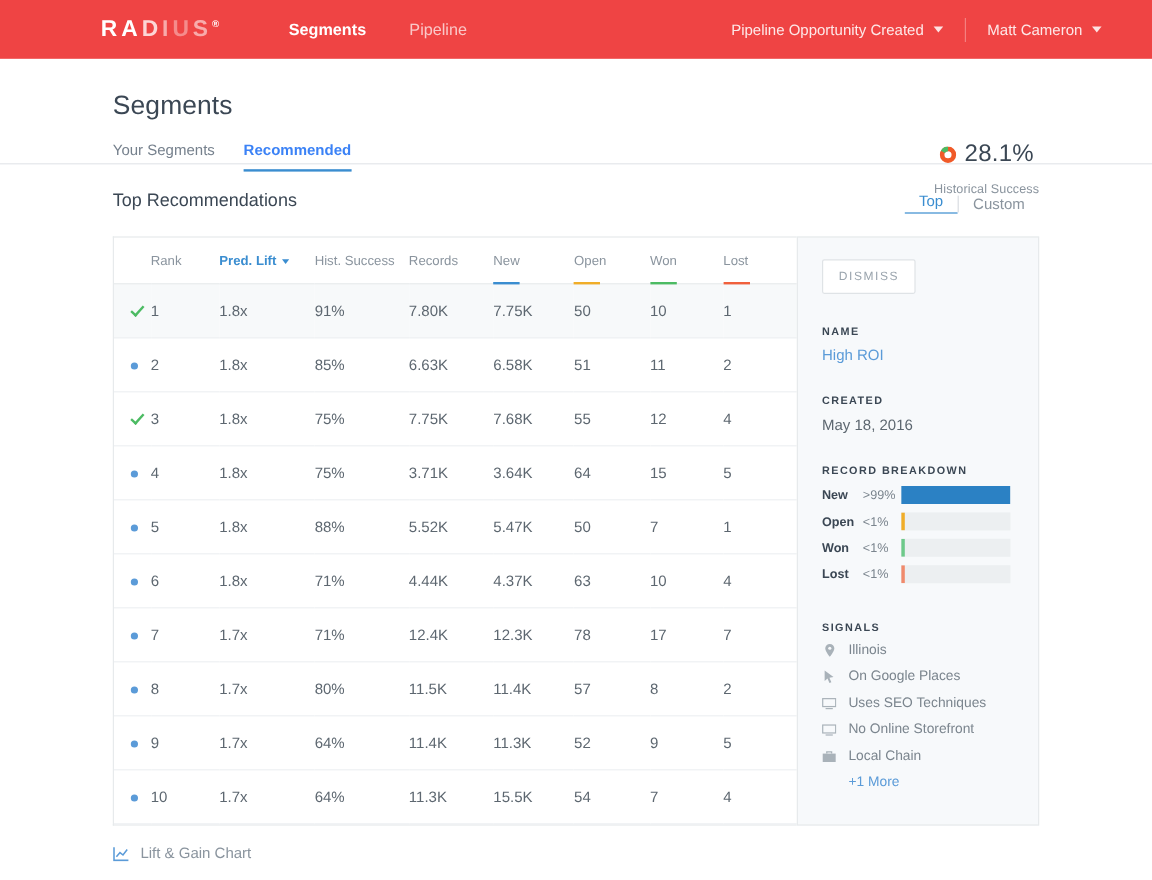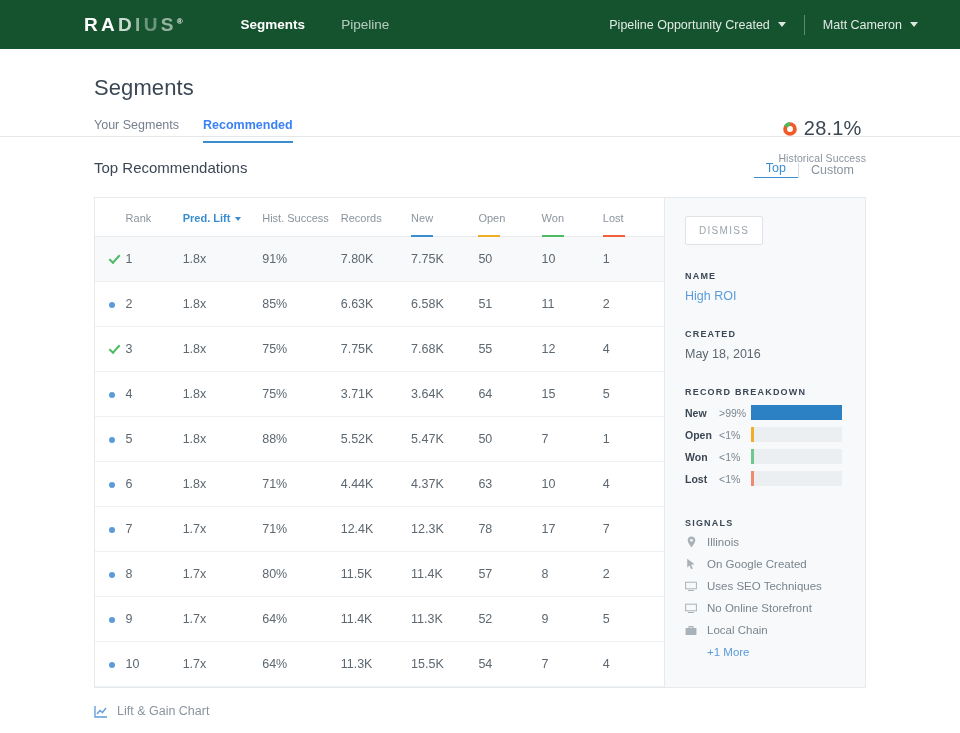--- a/index.html
+++ b/index.html
@@ -6,21 +6,21 @@
   html, body {
     width: 960px; height: 733px;
     background: #ffffff;
     font-family: "Liberation Sans", sans-serif;
     -webkit-font-smoothing: antialiased;
   }
 
   
   .topbar {
     height: 49px;
-    background: #14532d;
+    background: #ef4444;
     display: flex;
     align-items: center;
     padding: 0 24px 0 84px;
     position: relative;
   }
   .logo {
     font-size: 19px;
     font-weight: bold;
     letter-spacing: 3.3px;
     color: #ffffff;
@@ -461,21 +461,21 @@
               </svg>
             </span>
             <span>Illinois</span>
           </div>
           <div class="sig-row">
             <span class="sig-ico">
               <svg width="11" height="12" viewBox="0 0 11 12">
                 <path d="M1.2 0.8 L8.6 6.2 L5.2 6.8 L6.8 10.6 L5.2 11.2 L3.6 7.4 L1.2 9.4 Z" fill="#a9b2b9"></path>
               </svg>
             </span>
-            <span>On Google Created</span>
+            <span>On Google Places</span>
           </div>
           <div class="sig-row">
             <span class="sig-ico">
               <svg width="12" height="11" viewBox="0 0 12 11">
                 <rect x="0.6" y="1.2" width="10.8" height="6.6" fill="none" stroke="#a9b2b9" stroke-width="1"></rect>
                 <rect x="3" y="9" width="6" height="1" fill="#a9b2b9"></rect>
               </svg>
             </span>
             <span>Uses SEO Techniques</span>
           </div>

